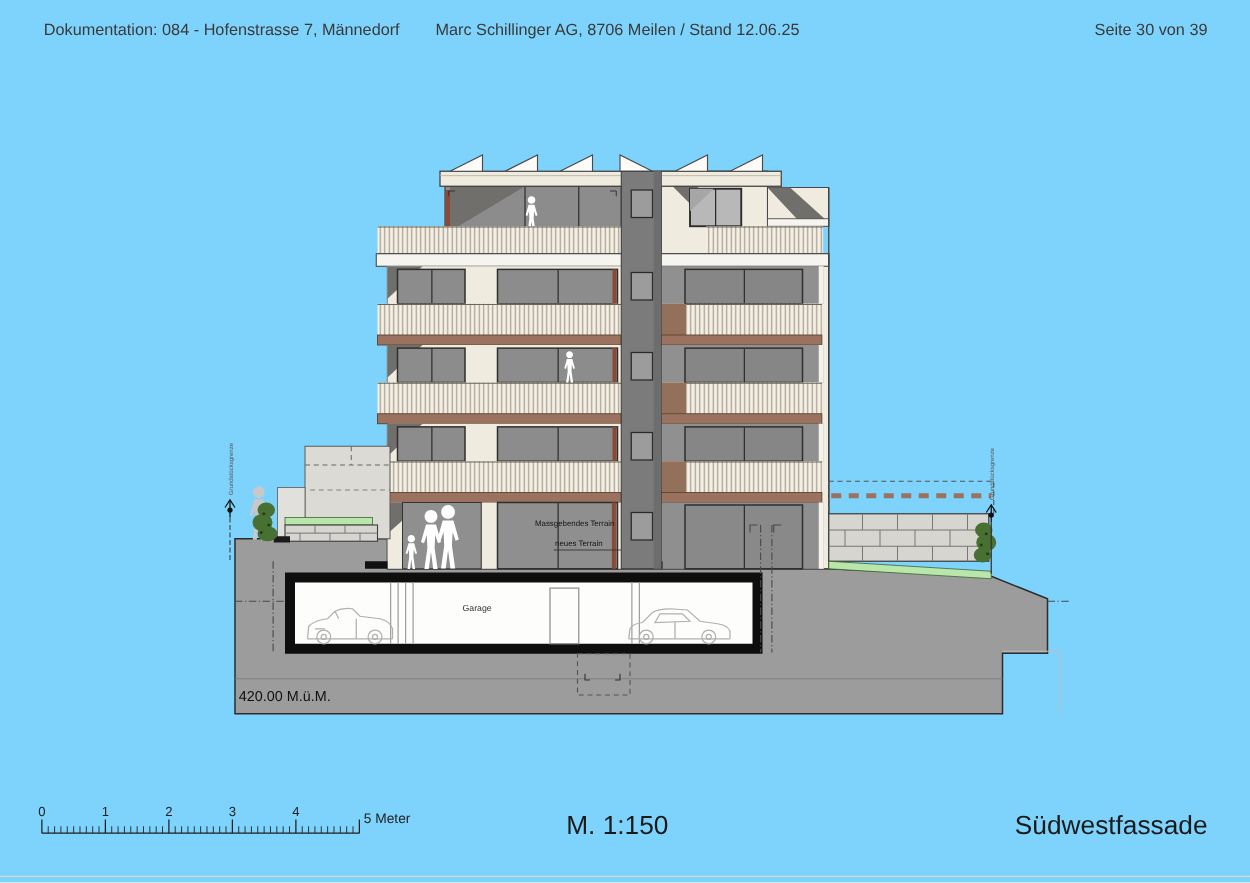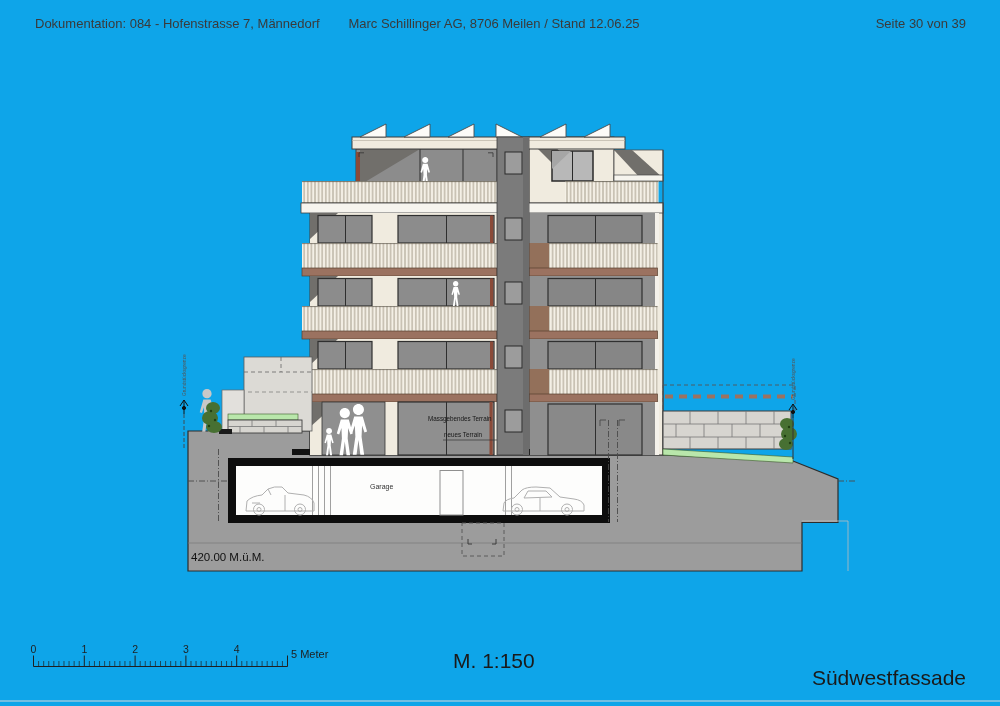--- a/index.html
+++ b/index.html
@@ -1,24 +1,24 @@
 <!DOCTYPE html>
 <html style="--facade-cream: #f0ebdf; --slat-bg: #f4f0e6; --slat-line: #a89e8d; --glazing: #8c8c8c; --glazing-dark: #868686; --window-frame: #2f2f2f; --band-brown: #9b7260; --accent-red: #8a4a38; --core-gray: #7b7b7b; --shadow-gray: #716f6b; --terrain-gray: #9c9c9c; --stone-gray: #d7d5d0; --grass-green: #b9e7ab; --shrub-green: #477032; --garage-black: #0e0e0e; --car-line: #b0b0b0; --ink: #1f1f1f;"><head>
 <meta charset="utf-8">
 <style>
   html,body{margin:0;padding:0;background:#ffffff;}
-  #page{position:relative;width:1000px;height:706px;background:#0ea5e9;overflow:hidden;
+  #page{position:relative;width:1000px;height:706px;background:#7dd3fc;overflow:hidden;
         font-family:"Liberation Sans", sans-serif;color:#2e2e2e;}
   .hdr{position:absolute;top:16px;font-size:13px;color:#3a3a3a;white-space:nowrap;}
   .hdr.left{left:35px;}
   .hdr.center{left:0;width:988px;text-align:center;}
   .hdr.right{right:34px;}
   .ftr{position:absolute;top:649px;font-size:21px;color:#1a1a1a;white-space:nowrap;}
   .ftr.scale{left:453px;}
-  .ftr.title{right:34px;margin-top:17px;}
+  .ftr.title{right:34px;}
   svg text{font-family:"Liberation Sans", sans-serif;}
   #drawing{position:absolute;left:0;top:0;}
 </style>
 </head>
 <body>
 
 <div id="page">
 
   <div class="hdr left">Dokumentation: 084 - Hofenstrasse 7, Männedorf</div>
   <div class="hdr center">Marc Schillinger AG, 8706 Meilen / Stand 12.06.25</div>

